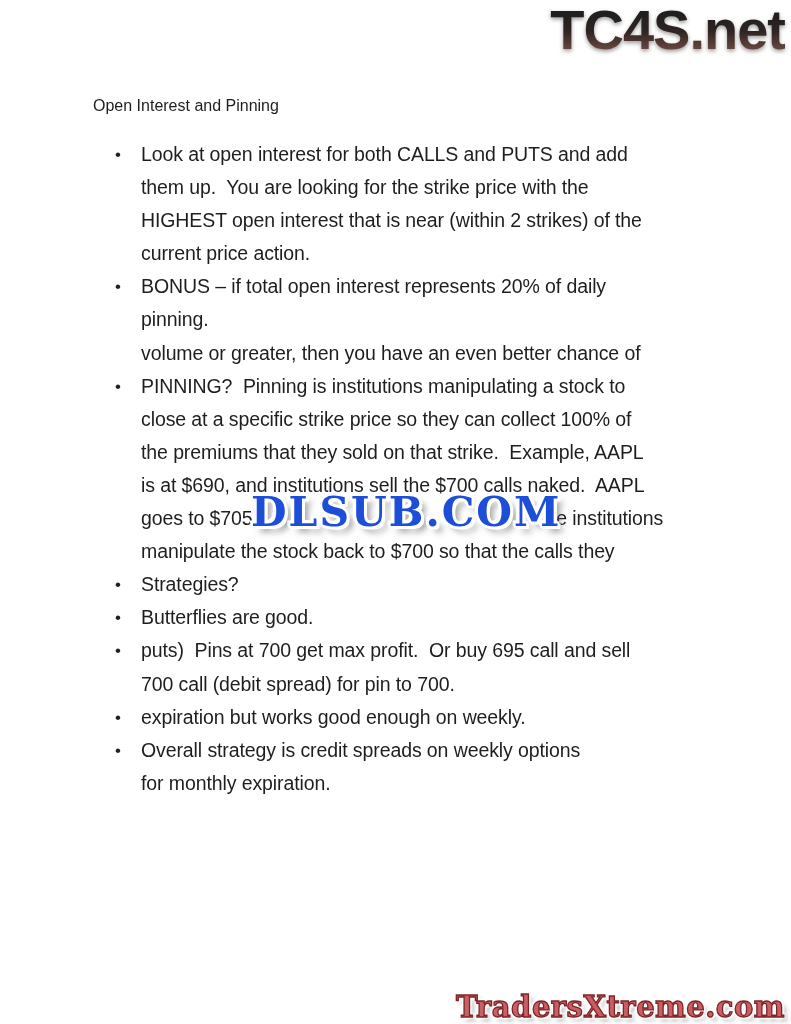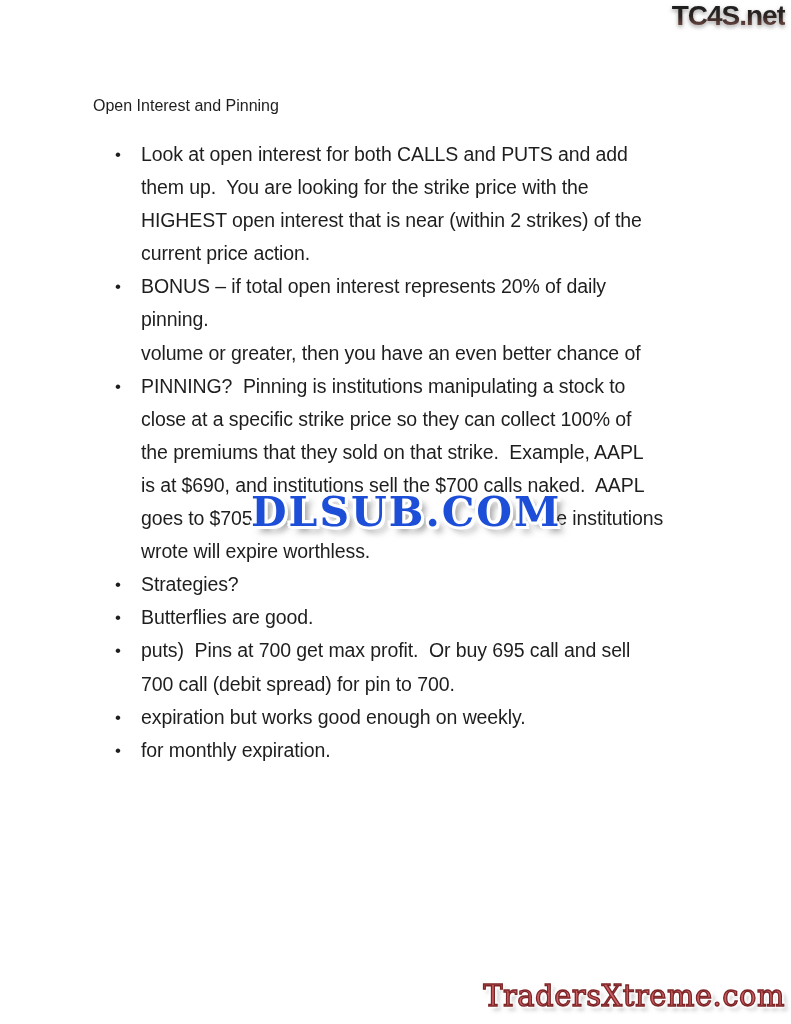--- a/index.html
+++ b/index.html
@@ -10,21 +10,21 @@
     color:#1e1e1e;
     position:relative;
     overflow:hidden;
   }
   .page{position:absolute;inset:0;background:#ffffff;}
 
   
   .header-logo{
     position:absolute;top:2px;right:6px;
     font-family:"Liberation Sans",sans-serif;
-    font-weight:bold;font-size:28px;line-height:1;
+    font-weight:bold;font-size:56px;line-height:1;
     letter-spacing:-1px;
     background:linear-gradient(180deg,#1f1f1f 18%,#2e2422 52%,#7e5149 96%);
     -webkit-background-clip:text;background-clip:text;
     color:transparent;
     filter:drop-shadow(0 2px 2px rgba(135,135,135,0.85));
   }
 
   .page-title{
     position:absolute;left:93px;top:92px;
     font-size:16px;line-height:28px;
@@ -53,23 +53,23 @@
     color:#1d4ed8;
     text-shadow:
       -3px 0 0 #fff, 3px 0 0 #fff, 0 -3px 0 #fff, 0 3px 0 #fff,
       -2px -2px 0 #fff, 2px -2px 0 #fff, -2px 2px 0 #fff, 2px 2px 0 #fff,
       -3px -3px 0 #fff, 3px 3px 0 #fff,
       6px 6px 6px rgba(80,80,80,0.55);
   }
 
   
   .footer-logo{
-    position:absolute;right:6px;bottom:13px;
+    position:absolute;right:6px;bottom:2px;
     font-family:"DejaVu Serif",serif;
-    font-weight:normal;font-size:29px;line-height:1;
+    font-weight:bold;font-size:29px;line-height:1;
     letter-spacing:0.5px;
     color:#c85f63;
     -webkit-text-stroke:1.3px #7d2426;
     text-shadow:
       0 0 2px #fff, 0 0 4px #fff,
       -2px -2px 2px #fff, 2px -2px 2px #fff, -2px 2px 2px #fff, 2px 2px 2px #fff,
       4px 4px 4px rgba(130,130,130,0.6);
   }
 </style>
 </head>
@@ -100,21 +100,21 @@
         </div>
       </div>
       <div class="bullet-item">
         <div class="marker">•</div>
         <div class="lines">
           <div class="text-line">PINNING?  Pinning is institutions manipulating a stock to</div>
           <div class="text-line">close at a specific strike price so they can collect 100% of</div>
           <div class="text-line">the premiums that they sold on that strike.  Example, AAPL</div>
           <div class="text-line">is at $690, and institutions sell the $700 calls naked.  AAPL</div>
           <div class="text-line"><span>goes to $705</span><span class="covered-gap"></span><span>se institutions</span></div>
-          <div class="text-line">wrote will expire worthless.</div>
+          <div class="text-line">manipulate the stock back to $700 so that the calls they</div>
         </div>
       </div>
       <div class="bullet-item">
         <div class="marker">•</div>
         <div class="lines">
           <div class="text-line">Strategies?</div>
         </div>
       </div>
       <div class="bullet-item">
         <div class="marker">•</div>
@@ -131,20 +131,21 @@
       </div>
       <div class="bullet-item">
         <div class="marker">•</div>
         <div class="lines">
           <div class="text-line">expiration but works good enough on weekly.</div>
         </div>
       </div>
       <div class="bullet-item">
         <div class="marker">•</div>
         <div class="lines">
+          <div class="text-line">Overall strategy is credit spreads on weekly options</div>
           <div class="text-line">for monthly expiration.</div>
         </div>
       </div>
     </div>
 
   <div class="watermark">DLSUB.COM</div>
 
   <div class="footer-logo">TradersXtreme.com</div>
 
 </div>

